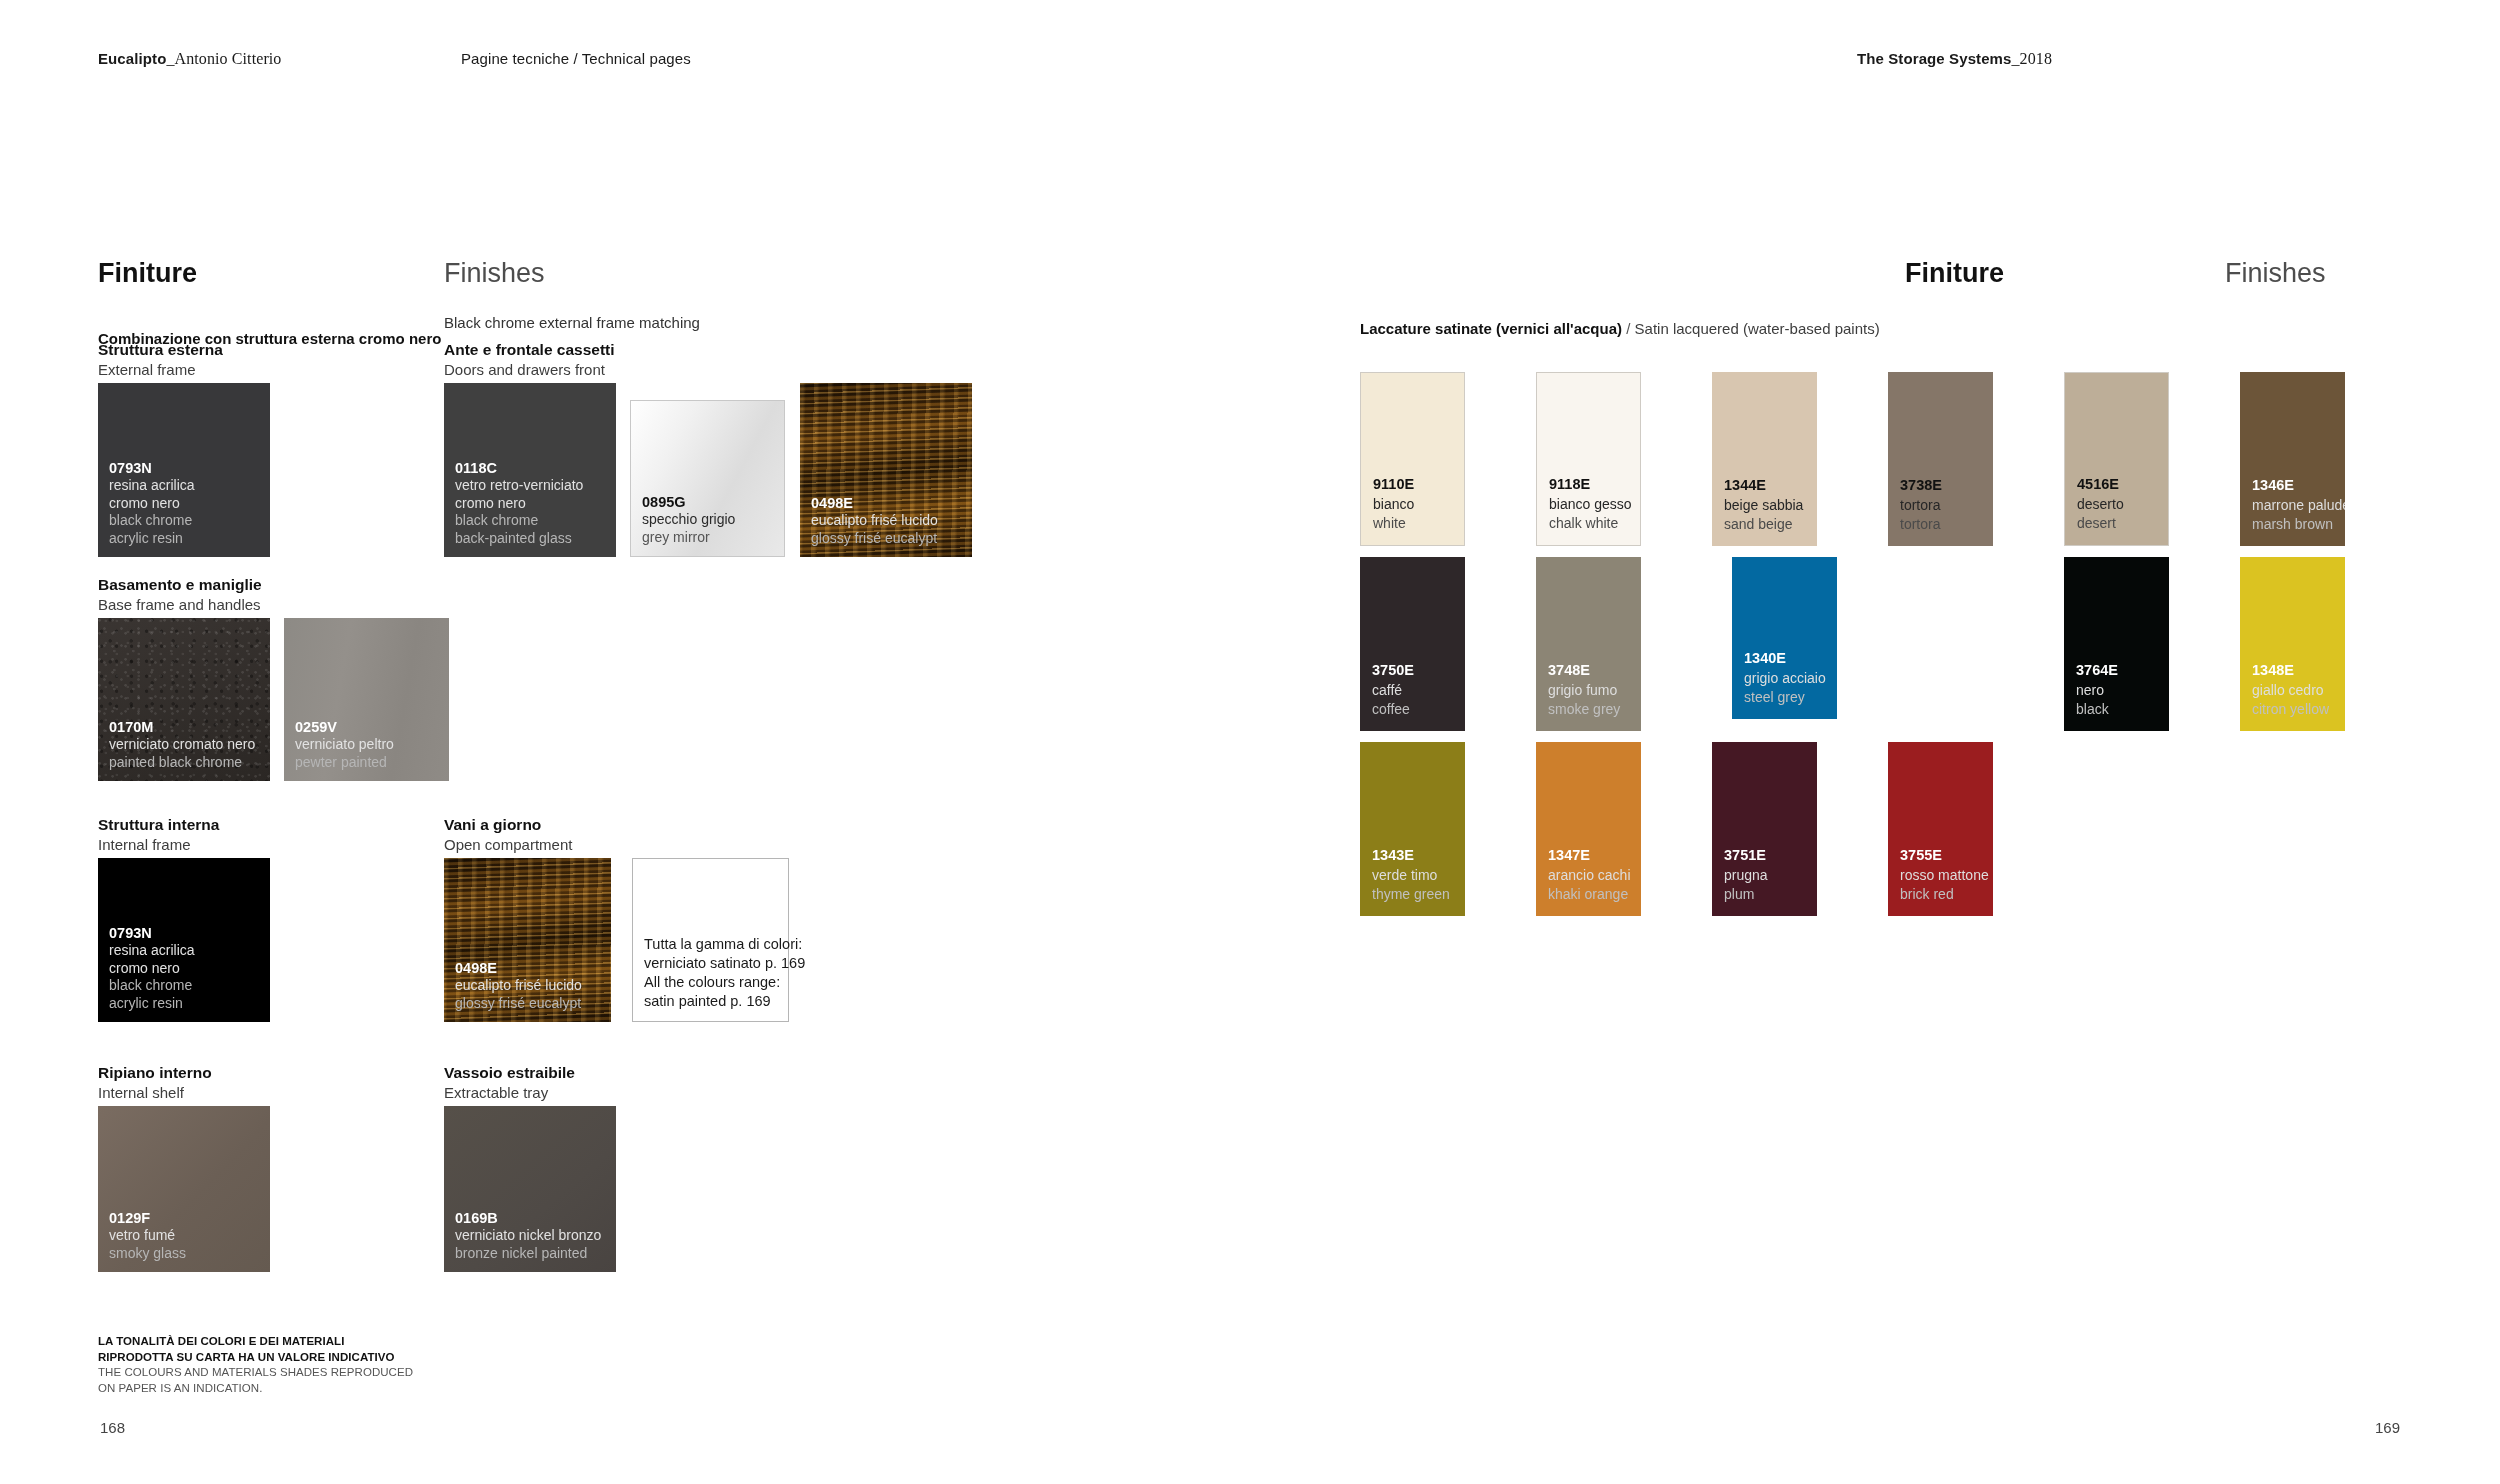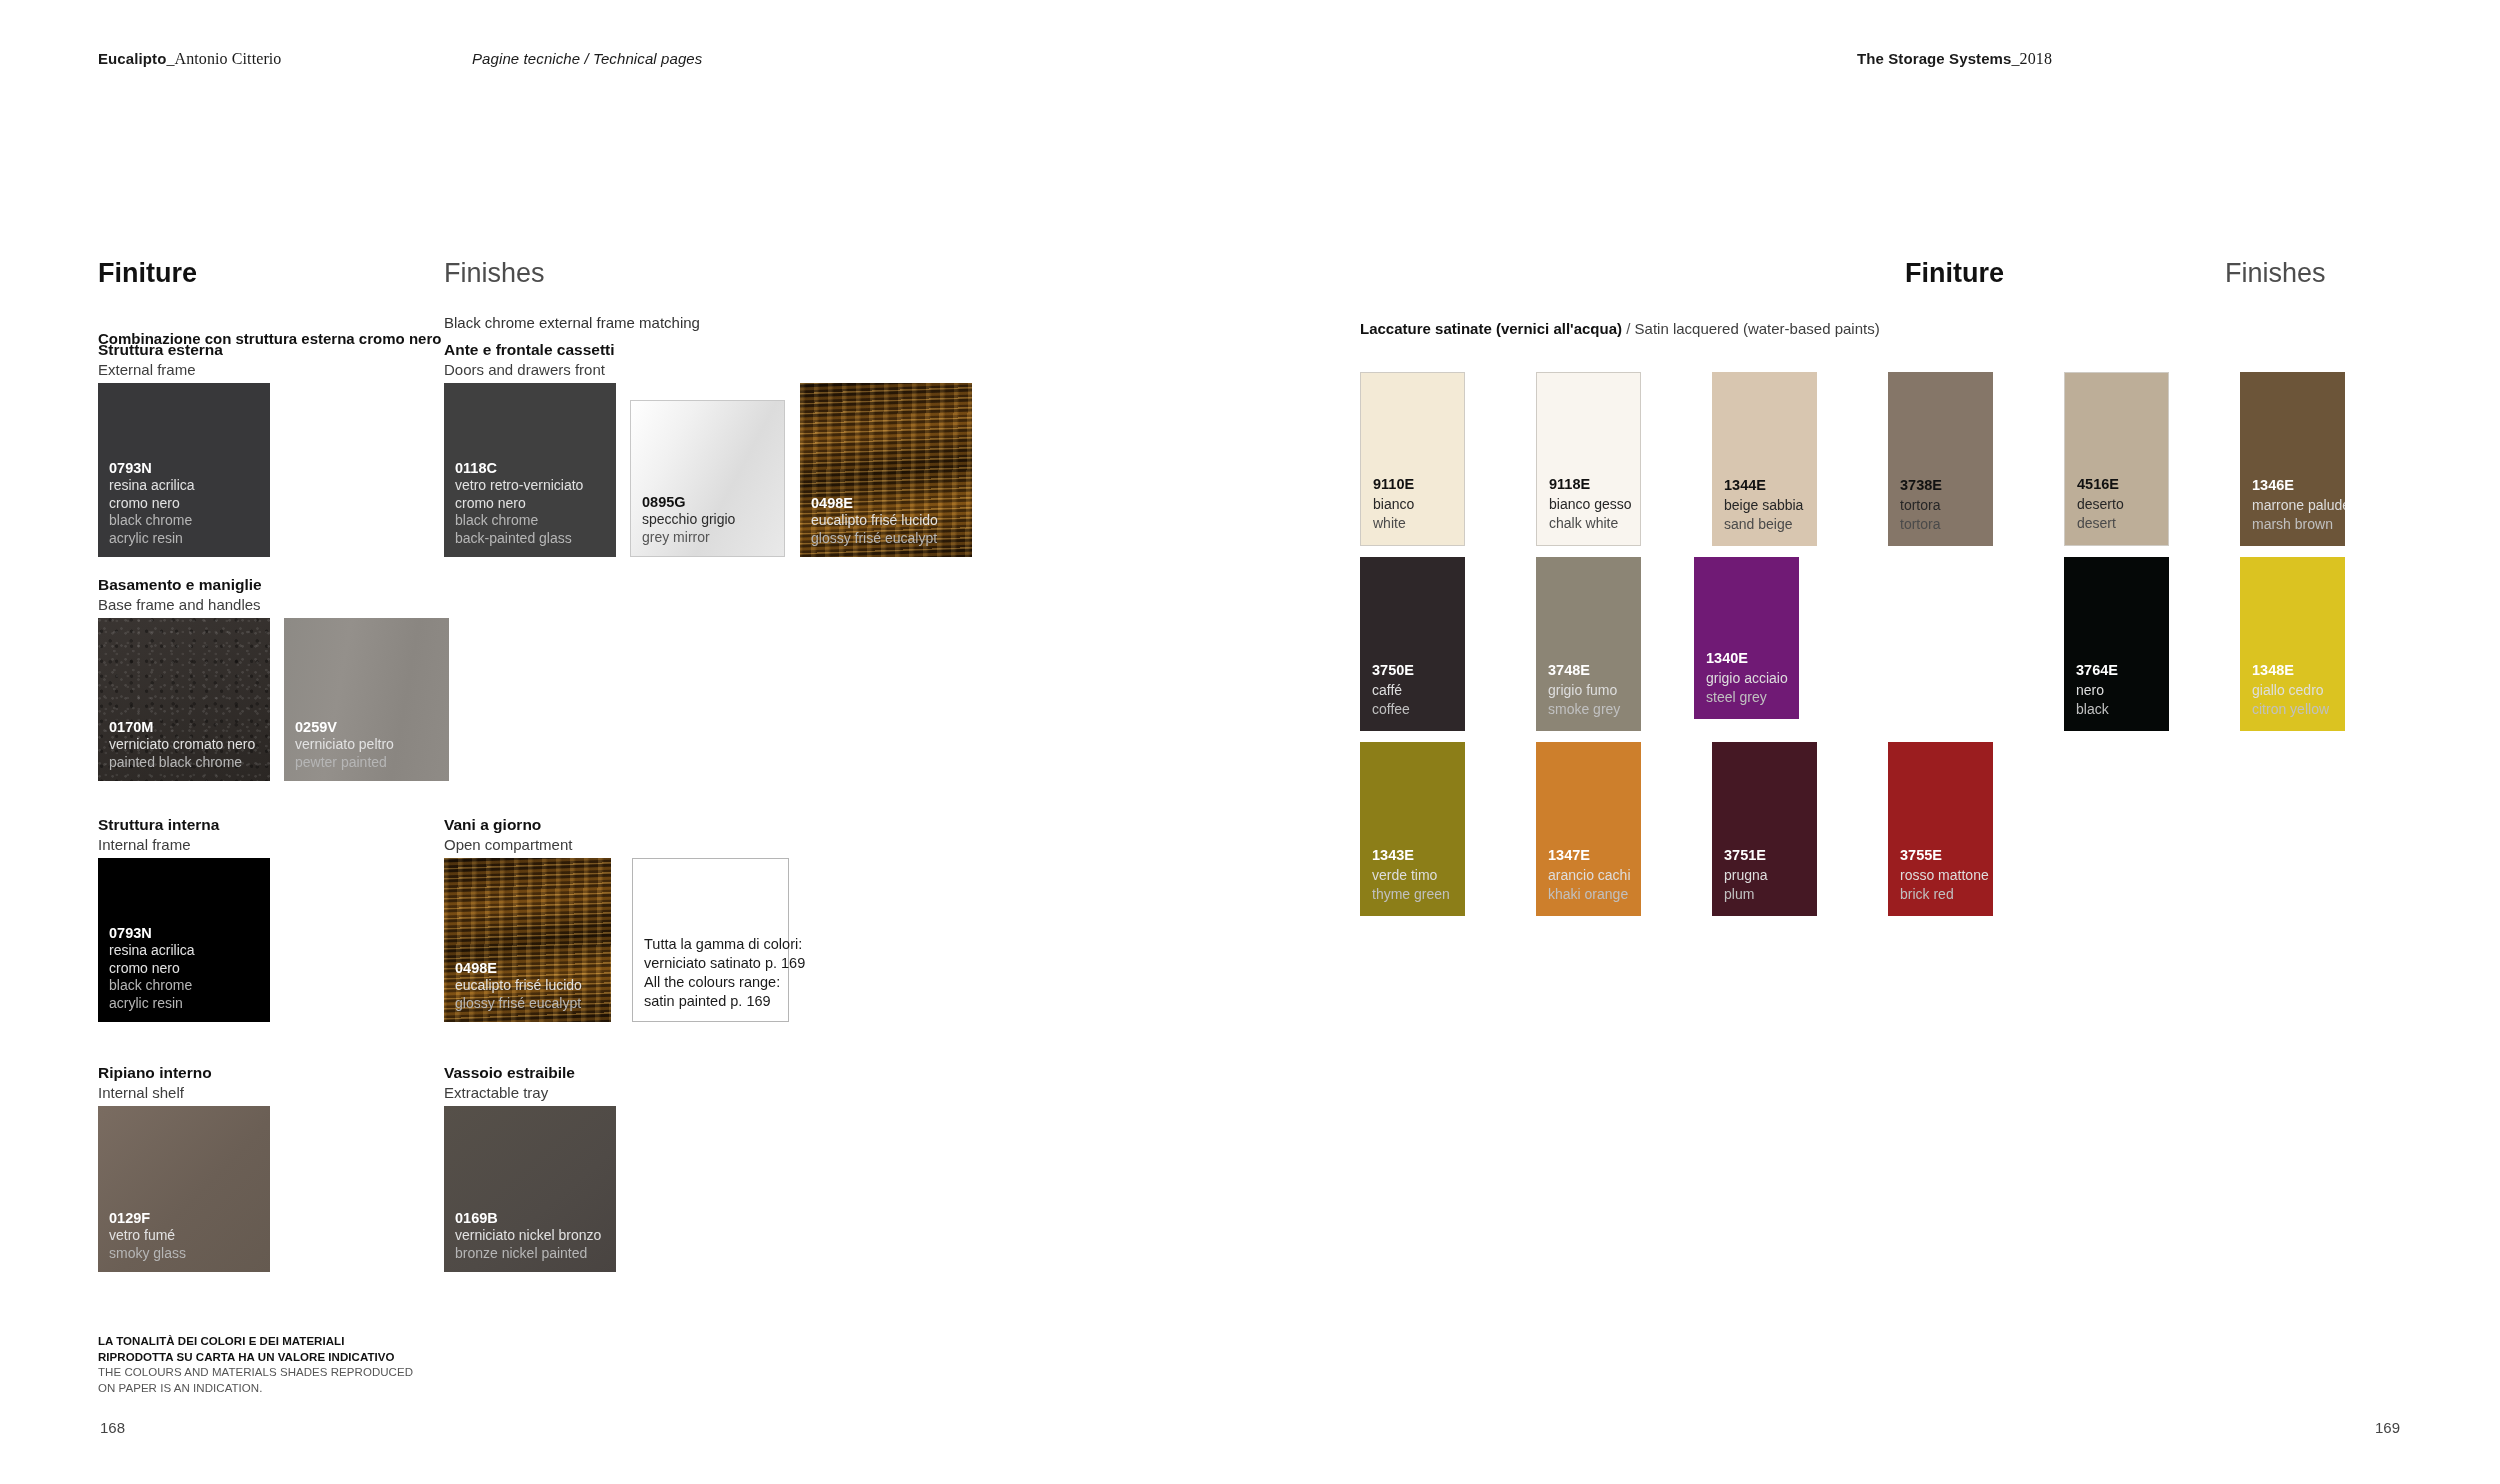--- a/index.html
+++ b/index.html
@@ -18,21 +18,21 @@
 
   
   .runhead {
     position: absolute;
     top: 50px;
     font-size: 15px;
     letter-spacing: .1px;
     white-space: nowrap;
   }
   .runhead.left  { left: 98px; }
-  .runhead.mid   { left: 472px; font-style: italic; }
+  .runhead.mid   { left: 461px; }
   .runhead.right { right: 448px; }
   .runhead b { font-weight: 700; }
   .runhead .ser { font-family: "Liberation Serif", serif; font-size: 16px; }
 
   
   .page { position: absolute; top: 0; height: 1484px; }
   .page-left  { left: 0;    width: 1250px; }
   .page-right { left: 1250px; width: 1250px; }
 
   
@@ -413,21 +413,21 @@
       <span class="en">coffee</span>
     </div>
   </div>
   <div class="grid-sw ondark" style="left:286px; top:557px; width:105px; height:174px; background:#8c8575;">
     <div class="cap">
       <span class="code">3748E</span>
       <span class="it">grigio fumo</span>
       <span class="en">smoke grey</span>
     </div>
   </div>
-  <div class="grid-sw ondark" style="left:444px; top:557px; width:105px; height:162px; background:#701a75;">
+  <div class="grid-sw ondark" style="left:482px; top:557px; width:105px; height:162px; background:#0369a1;">
     <div class="cap">
       <span class="code">1340E</span>
       <span class="it">grigio acciaio</span>
       <span class="en">steel grey</span>
     </div>
   </div>
   <div class="grid-sw ondark" style="left:814px; top:557px; width:105px; height:174px; background:#050807;">
     <div class="cap">
       <span class="code">3764E</span>
       <span class="it">nero</span>

